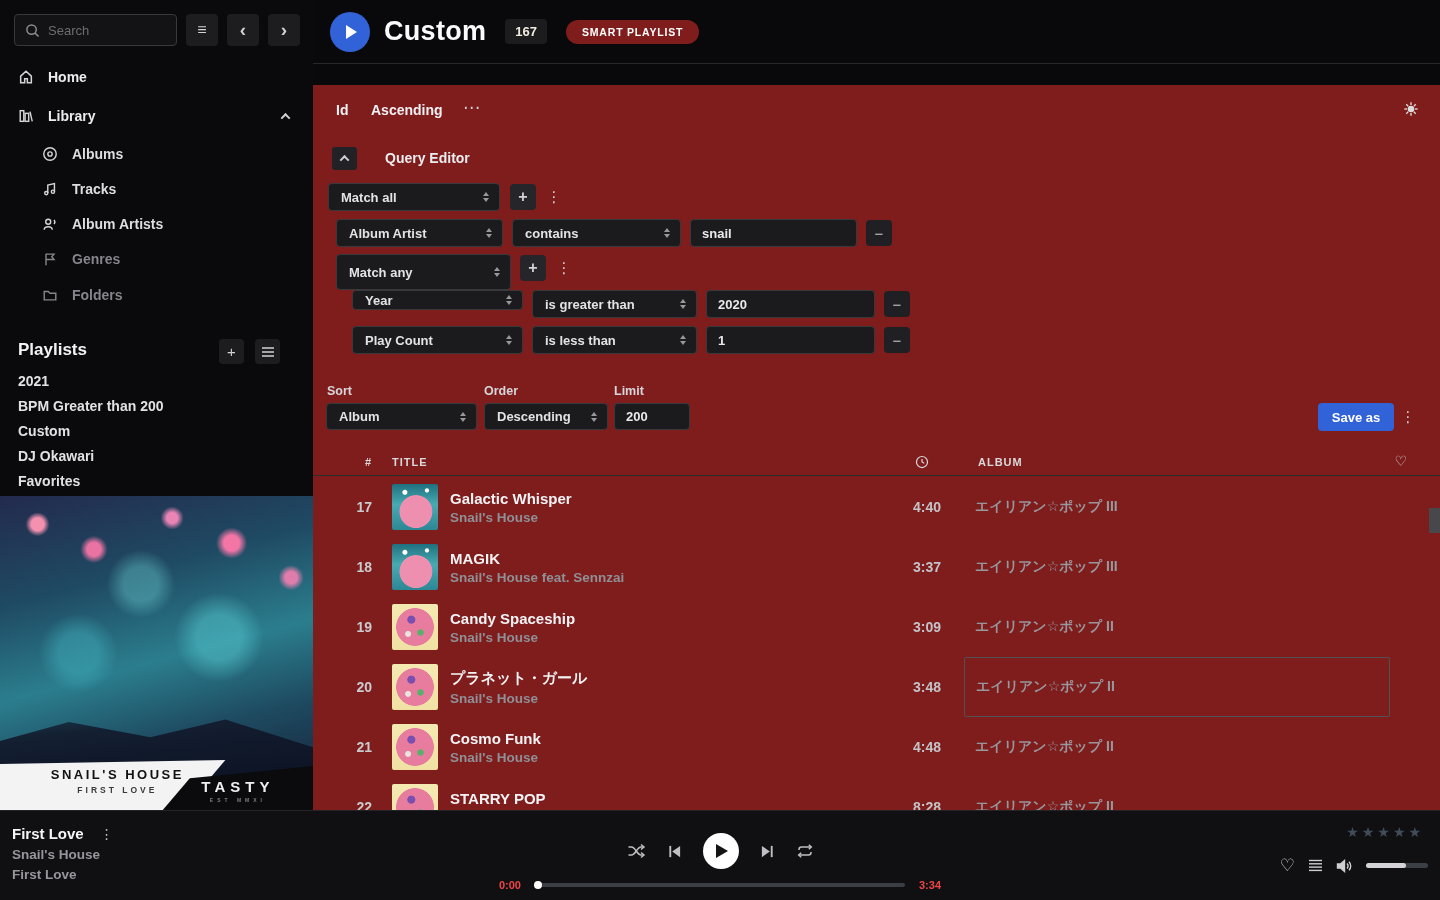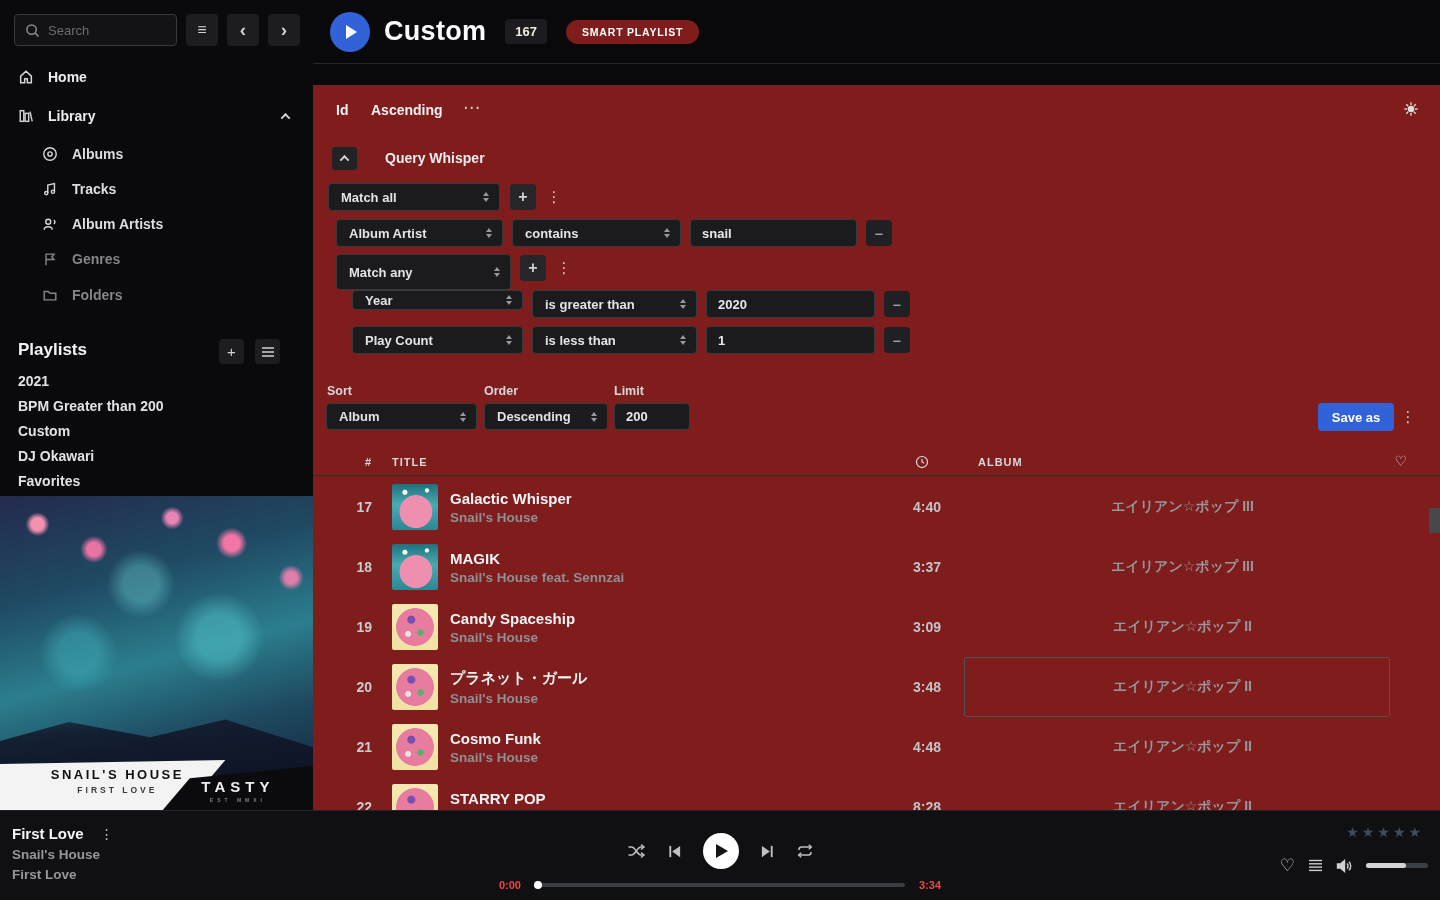--- a/index.html
+++ b/index.html
@@ -95,21 +95,21 @@
   .th-album { position:absolute; left:665px; }
   .th-heart { position:absolute; right:32px; top:5px; font-size:14px; color:#c9c9cd; }
   .t-rows { position:absolute; left:0; top:392px; width:100%; height:353px; overflow:hidden; }
   .trow { position:relative; display:flex; align-items:center; height:60px; cursor:pointer; }
   .c-num { width:34px; margin-left:25px; text-align:right; font-size:14px; font-weight:600; color:#cbcbcf; }
   .c-art { width:46px; height:46px; margin-left:20px; border-radius:2px; flex:none; }
   .c-title { margin-left:12px; min-width:0; }
   .c-title .t { font-size:15px; font-weight:700; color:#f2f2f4; }
   .c-title .a { font-size:13.5px; font-weight:600; color:#8f8f95; margin-top:3px; }
   .c-dur { position:absolute; left:568px; width:60px; text-align:right; font-size:14px; font-weight:600; color:#c3c3c8; }
-  .c-album { position:absolute; left:651px; width:426px; height:60px; display:flex; align-items:center; padding-left:11px; font-size:14px; font-weight:600; color:#97979d;justify-content:center; }
+  .c-album { position:absolute; left:651px; width:426px; height:60px; display:flex; align-items:center; padding-left:11px; font-size:14px; font-weight:600; color:#97979d; }
   .c-album.focused { border:1px solid #515156; border-radius:2px; }
   .cover-a { background:
       radial-gradient(circle at 28% 18%, #fff 0 4%, rgba(255,255,255,0) 6%),
       radial-gradient(circle at 76% 14%, #fff 0 3%, rgba(255,255,255,0) 5%),
       radial-gradient(circle at 52% 60%, #ef8fb0 0 44%, rgba(239,143,176,0) 46%),
       linear-gradient(180deg,#20707f 0%,#47abb2 45%,#2d8795 100%); }
   .cover-b { background:
       radial-gradient(circle at 42% 34%, #7b4fb0 0 9%, rgba(123,79,176,0) 11%),
       radial-gradient(circle at 62% 62%, #59b06a 0 7%, rgba(89,176,106,0) 9%),
       radial-gradient(circle at 35% 65%, #e8e4e0 0 6%, rgba(232,228,224,0) 8%),
@@ -286,21 +286,21 @@
             <line x1="3.7" y1="3.7" x2="5.8" y2="5.8"></line>
             <line x1="12.2" y1="12.2" x2="14.3" y2="14.3"></line>
             <line x1="3.7" y1="14.3" x2="5.8" y2="12.2"></line>
             <line x1="12.2" y1="5.8" x2="14.3" y2="3.7"></line>
           </svg>
       </div>
 
       <div class="qe-toggle">
           <span class="chev up"></span>
         </div>
-      <div class="qe-title">Query Whisper</div>
+      <div class="qe-title">Query Editor</div>
 
       <div class="select abs" style="left:15px;top:98px;width:172px;height:28px">
           <span>Match all</span>
           <span class="ud">
             <i class="up"></i>
             <i class="dn"></i>
           </span>
         </div>
       <div class="btn-sq plus-btn abs" style="left:197px;top:99px">
           <span>+</span>

